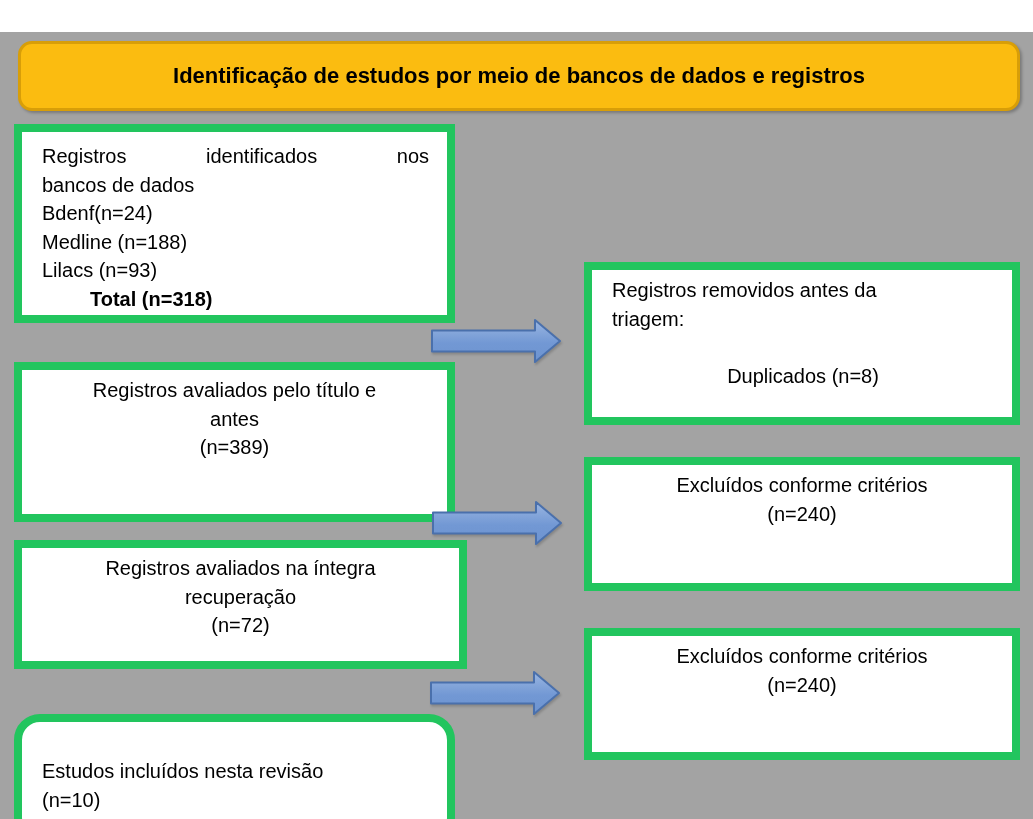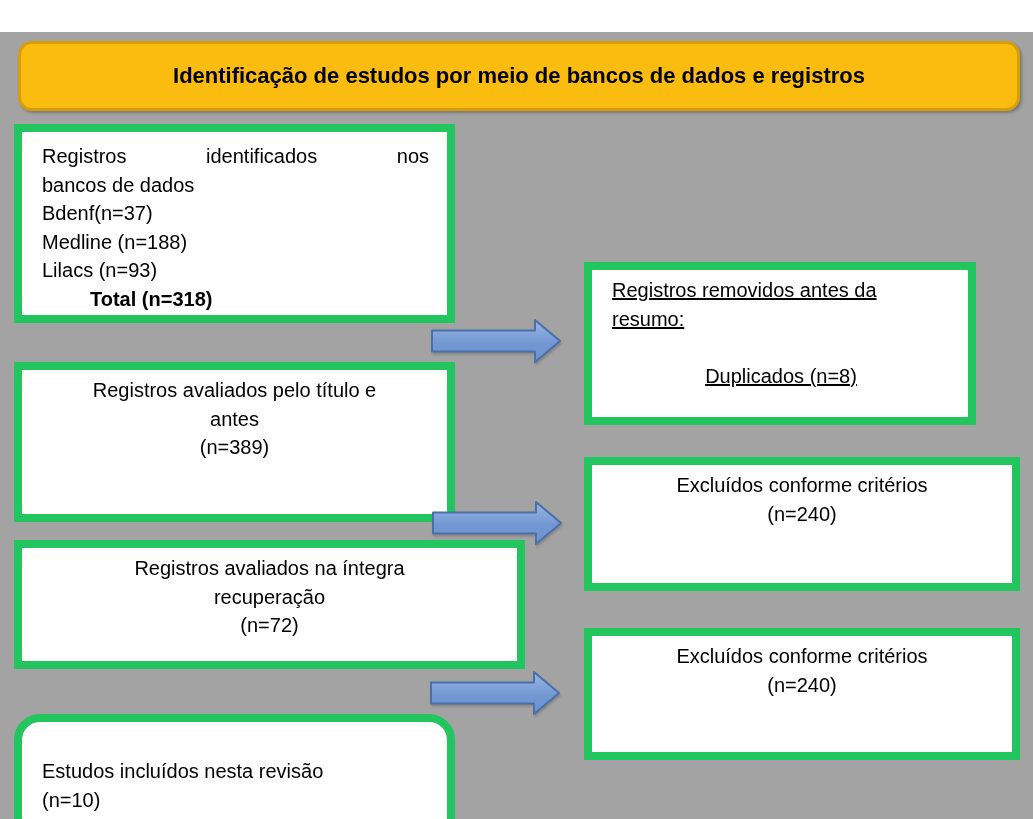--- a/index.html
+++ b/index.html
@@ -45,24 +45,24 @@
     font-size: 20px;
     line-height: 28.5px;
   }
   .box .line { white-space: nowrap; }
   .center { text-align: center; }
   
   .box1 { left: 14px; top: 92px;  width: 441px; height: 199px; padding: 10px 18px 0 20px; }
   .box1 .justify-line { text-align: justify; text-align-last: justify; white-space: normal; }
   .box1 .total-line { font-weight: bold; padding-left: 48px; }
   .box2 { left: 14px; top: 330px; width: 441px; height: 160px; padding: 6px 10px 0 10px; }
-  .box3 { left: 14px; top: 508px; width: 511px; height: 129px; padding: 6px 10px 0 10px; }
+  .box3 { left: 14px; top: 508px; width: 453px; height: 129px; padding: 6px 10px 0 10px; }
   .box4 { left: 14px; top: 682px; width: 441px; height: 130px; padding: 35px 18px 0 20px; border-radius: 26px; }
   
-  .rbox1 { left: 584px; top: 230px; width: 392px; height: 163px; padding: 6px 18px 0 20px; text-decoration: underline; }
+  .rbox1 { left: 584px; top: 230px; width: 436px; height: 163px; padding: 6px 18px 0 20px; }
   .rbox1 .spacer { height: 29px; }
   .rbox2 { left: 584px; top: 425px; width: 436px; height: 134px; padding: 6px 10px 0 10px; }
   .rbox3 { left: 584px; top: 596px; width: 436px; height: 132px; padding: 6px 10px 0 10px; }
   
   .arrow {
     position: absolute;
     width: 131px;
     height: 46px;
     filter: drop-shadow(1px 2px 1px rgba(0,0,0,0.18));
   }
@@ -75,21 +75,21 @@
 
 <div id="canvas">
 
   <div class="banner">
     <div class="banner-title">Identificação de estudos por meio de bancos de dados e registros</div>
   </div>
 
   <div class="box box1">
     <div class="justify-line">Registros identificados nos</div>
     <div class="line">bancos de dados</div>
-    <div class="line">Bdenf(n=37)</div>
+    <div class="line">Bdenf(n=24)</div>
     <div class="line">Medline (n=188)</div>
     <div class="line">Lilacs (n=93)</div>
     <div class="line total-line">Total (n=318)</div>
   </div>
 
   <div class="box box2 center">
     <div class="line">Registros avaliados pelo título e</div>
     <div class="line">antes</div>
     <div class="line">(n=389)</div>
   </div>
@@ -100,21 +100,21 @@
     <div class="line">(n=72)</div>
   </div>
 
   <div class="box box4">
     <div class="line">Estudos incluídos nesta revisão</div>
     <div class="line">(n=10)</div>
   </div>
 
   <div class="box rbox1">
     <div class="line">Registros removidos antes da</div>
-    <div class="line">resumo:</div>
+    <div class="line">triagem:</div>
     <div class="spacer"></div>
     <div class="line center">Duplicados (n=8)</div>
   </div>
 
   <div class="box rbox2 center">
     <div class="line">Excluídos conforme critérios</div>
     <div class="line">(n=240)</div>
   </div>
 
   <div class="box rbox3 center">

